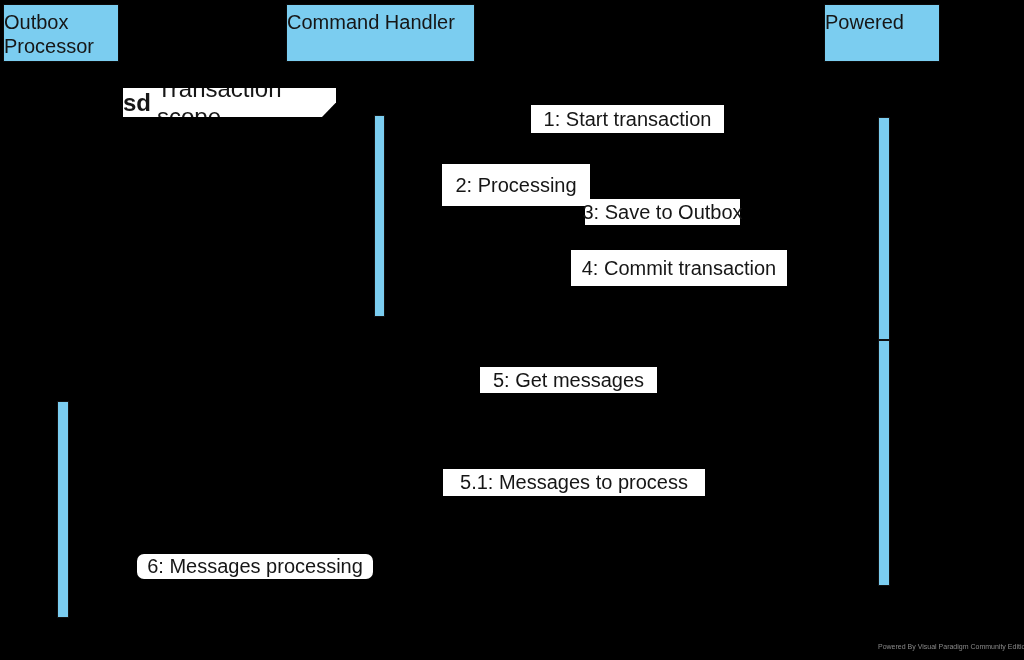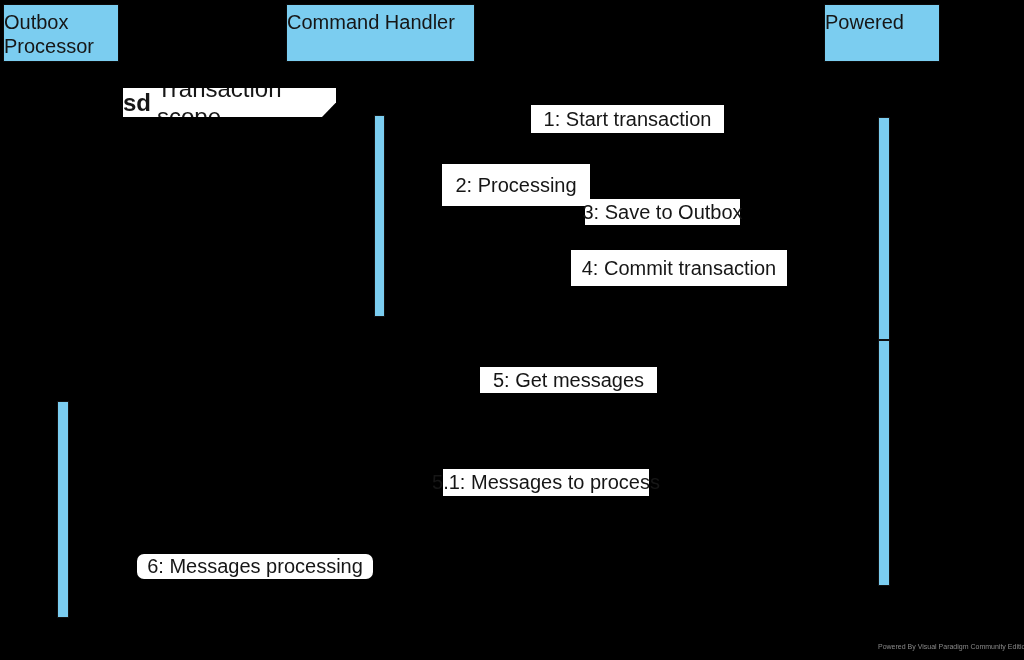--- a/index.html
+++ b/index.html
@@ -85,21 +85,21 @@
     align-items: center;
     justify-content: center;
     white-space: nowrap;
     box-sizing: border-box;
   }
   #msg-1 { left: 531px; top: 105px; width: 193px; height: 28px; }
   #msg-2 { left: 442px; top: 164px; width: 148px; height: 42px; }
   #msg-3 { left: 585px; top: 199px; width: 155px; height: 26px; }
   #msg-4 { left: 571px; top: 250px; width: 216px; height: 36px; }
   #msg-5 { left: 480px; top: 367px; width: 177px; height: 26px; }
-  #msg-6 { left: 443px; top: 469px; width: 206px; height: 27px; }
+  #msg-6 { left: 443px; top: 469px; width: 262px; height: 27px; }
   #msg-7 { left: 137px; top: 554px; width: 236px; height: 25px; border-radius: 7px; }
 
   
   #watermark {
     position: absolute;
     left: 878px;
     top: 639px;
     height: 14px;
     display: flex;
     align-items: center;

